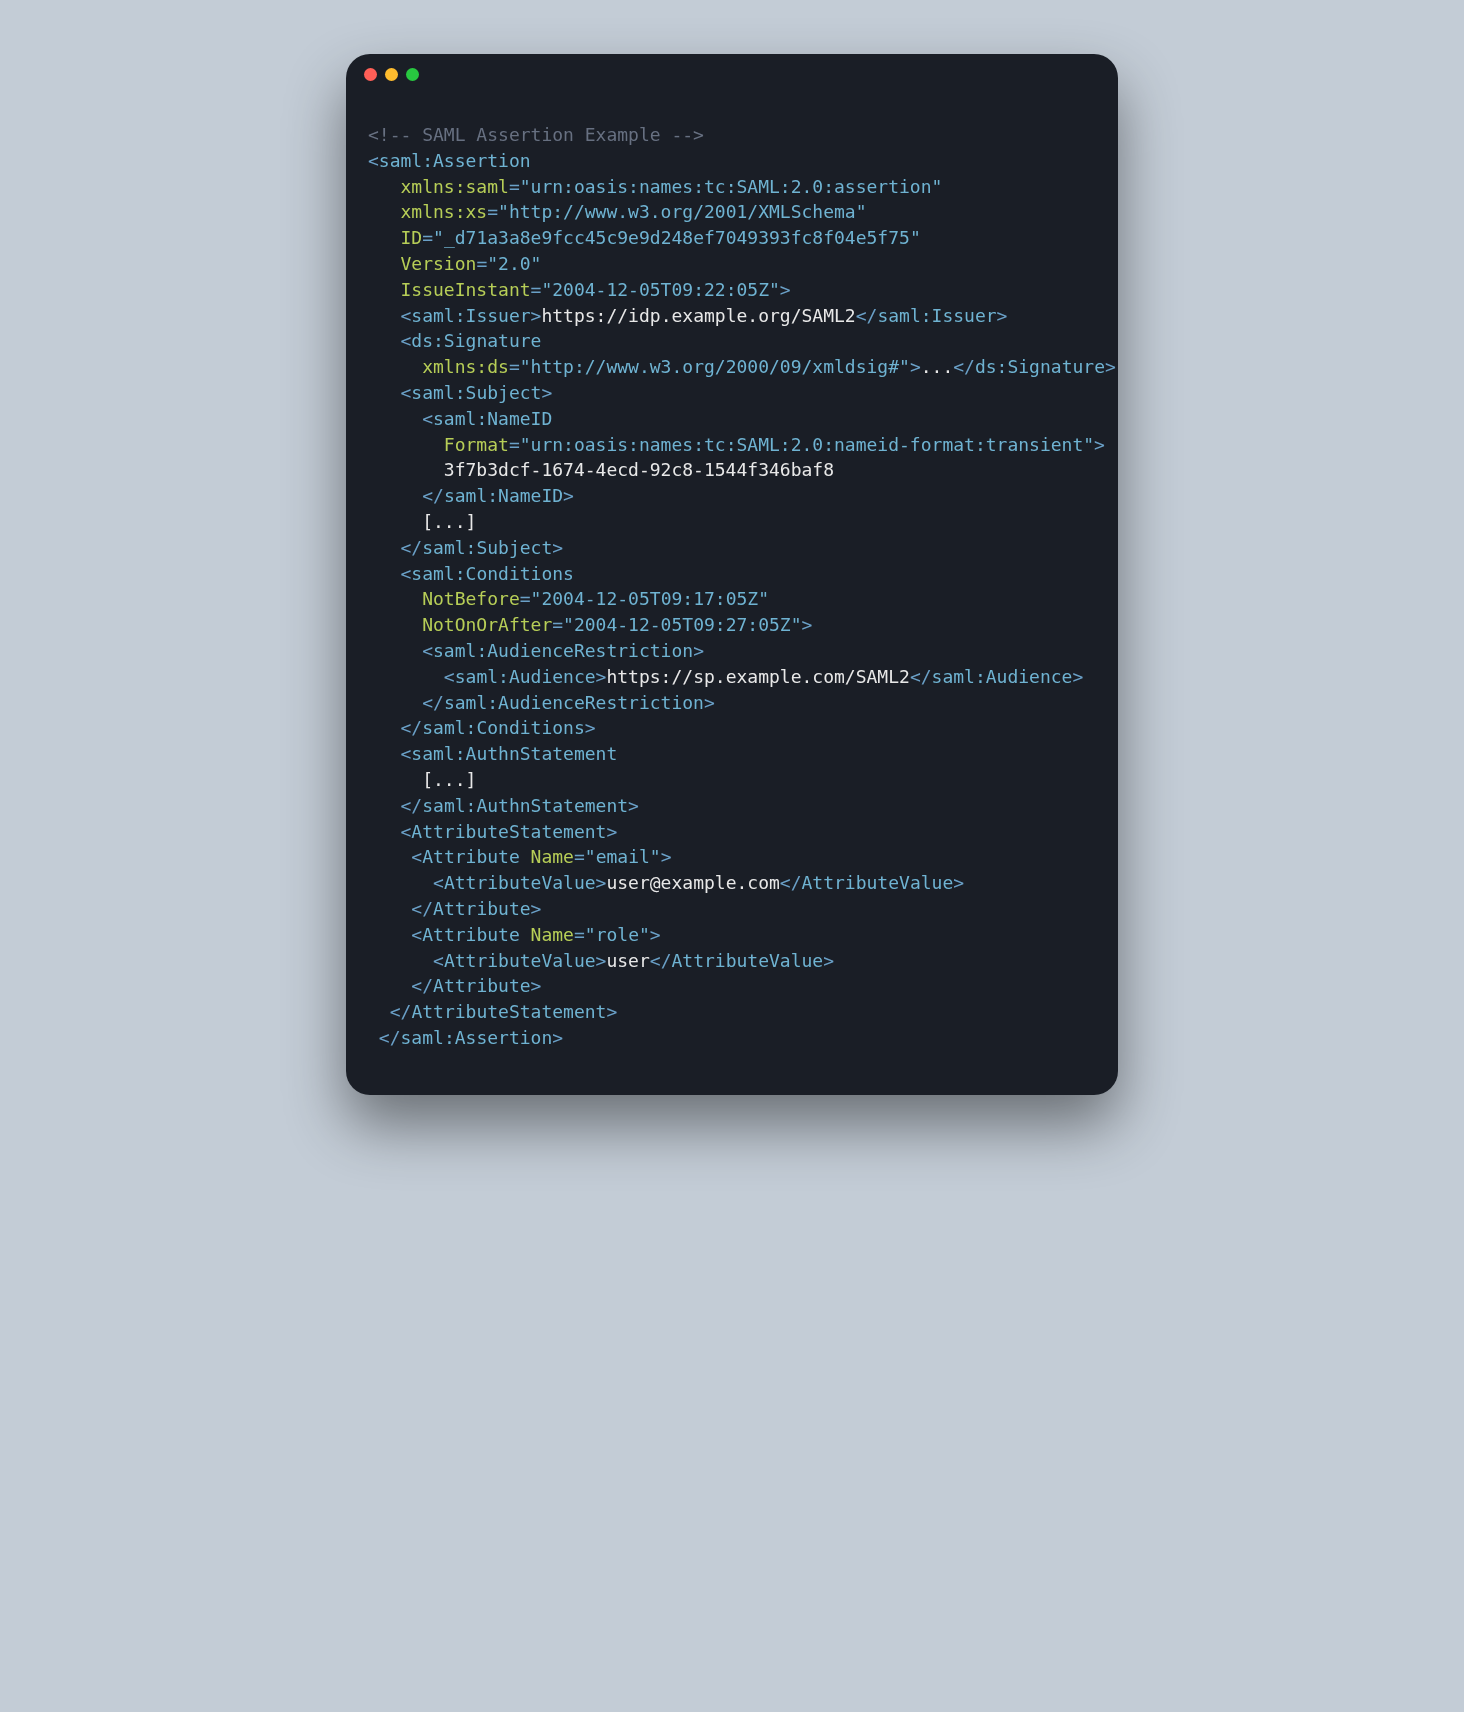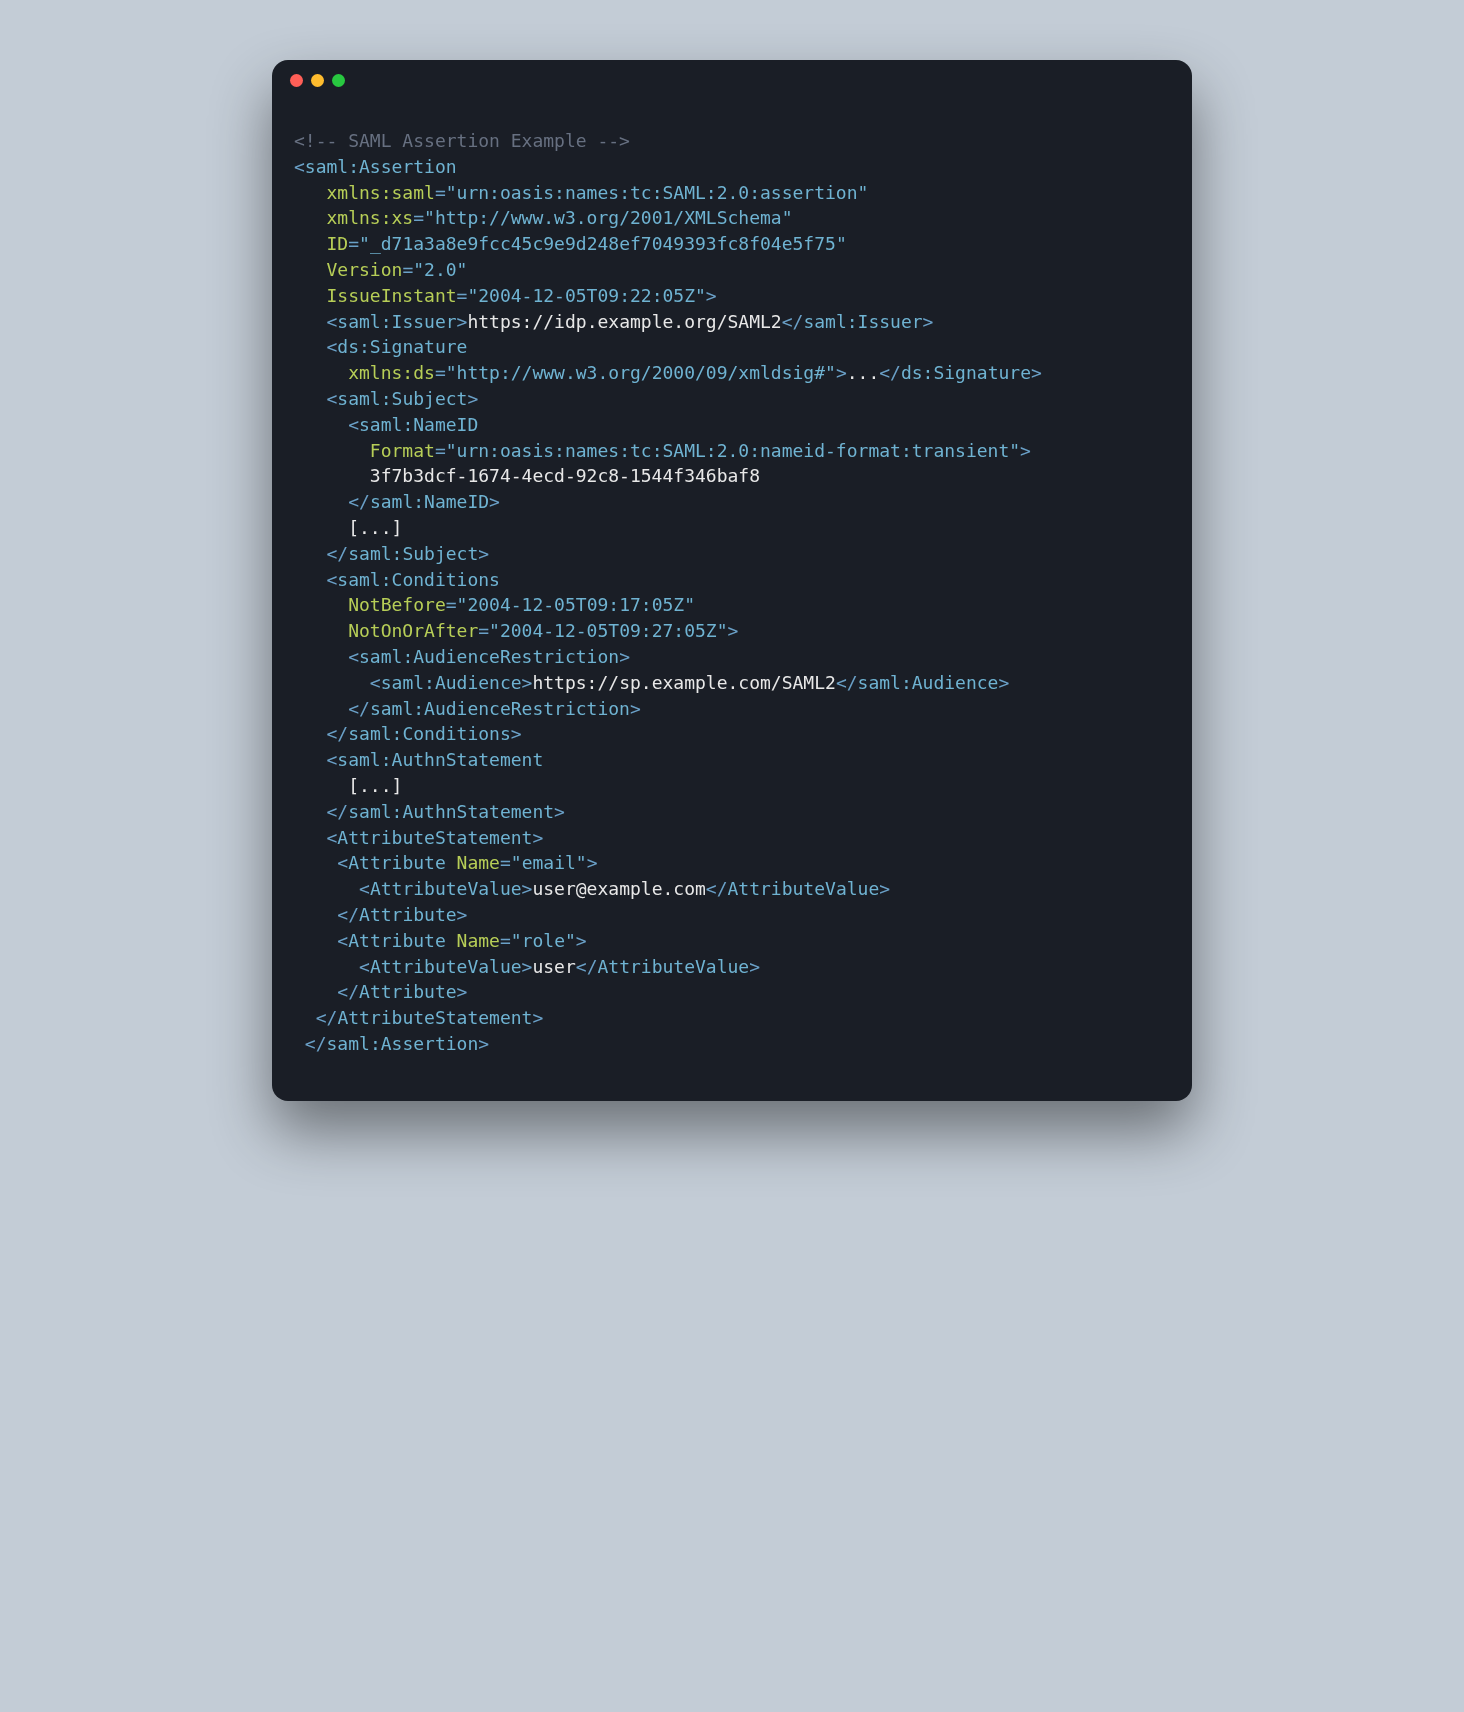--- a/index.html
+++ b/index.html
@@ -7,26 +7,25 @@
     margin: 0;
     padding: 54px;
     background: #c3ccd6;
     font-family: ui-monospace, "SF Mono", SFMono-Regular, Menlo, Consolas, monospace;
     display: flex;
     justify-content: center;
     align-items: flex-start;
     min-height: 1712px;
   }
   .window {
-    width: 920px;
+    width: 772px;
     background: #1a1e26;
-    border-radius: 16px;
+    border-radius: 24px;
     box-shadow: 0 30px 60px rgba(0,0,0,0.45);
     overflow: hidden;
-    margin-top: 6px;
   }
   .titlebar {
     height: 40px;
     display: flex;
     align-items: center;
     padding-left: 18px;
     gap: 8px;
   }
   .dot { width: 13px; height: 13px; border-radius: 50%; }
   .dot.red    { background: #ff5f57; }

